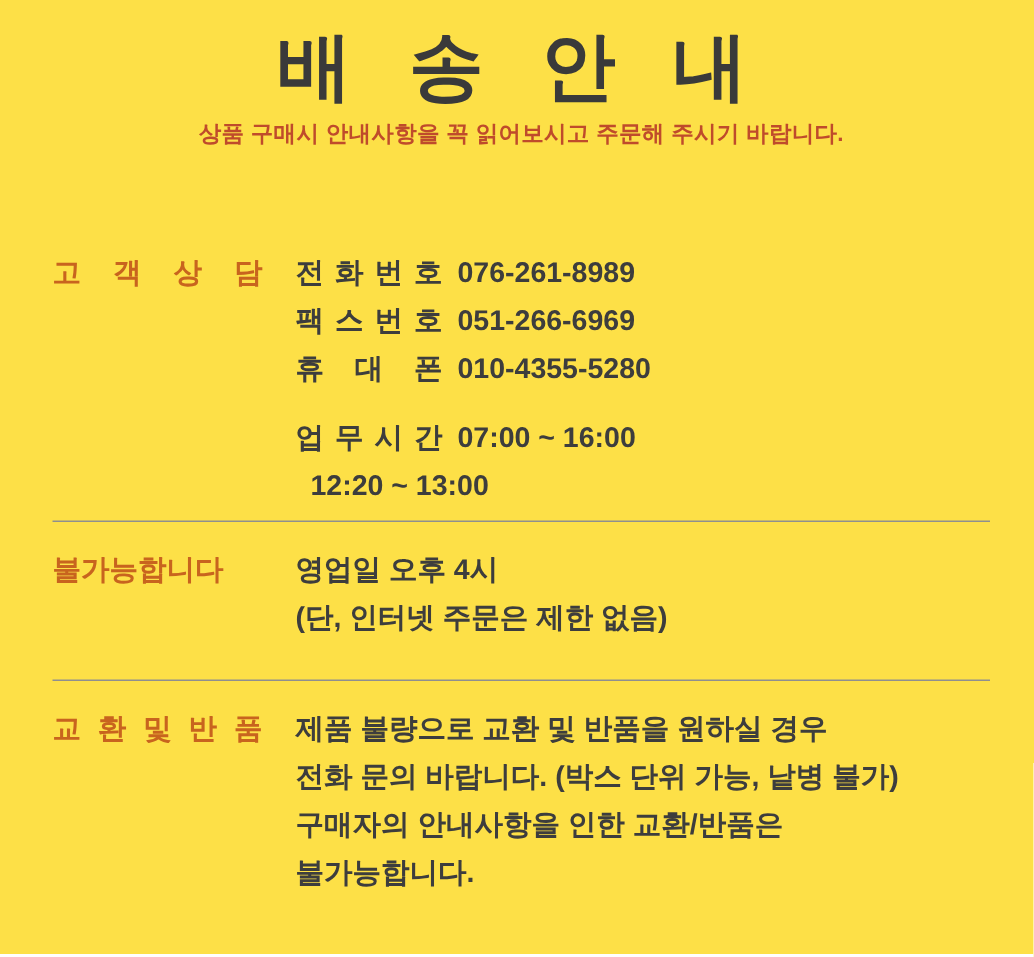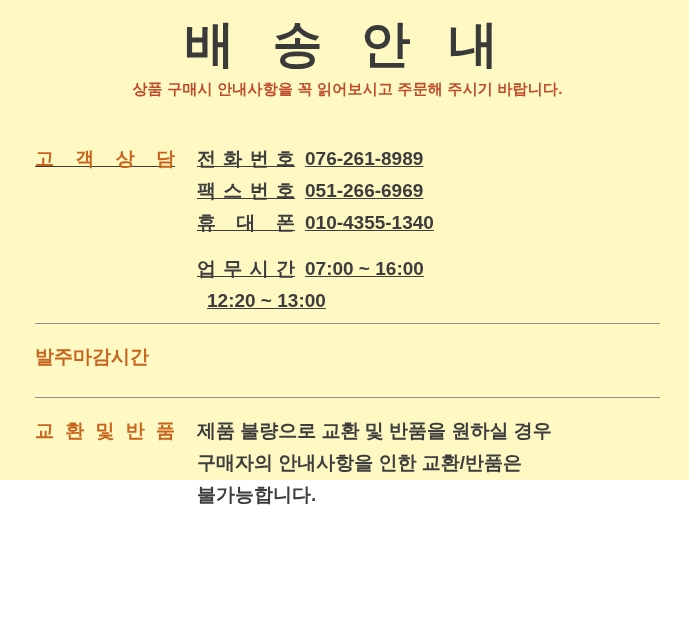--- a/index.html
+++ b/index.html
@@ -7,22 +7,22 @@
   body {
     width: 689px;
     height: 638px;
     font-family: "Liberation Sans", "DejaVu Sans", sans-serif;
     font-weight: 700;
     color: #3d3d3d;
     overflow: hidden;
   }
   .page {
     width: 689px;
-    height: 480px;
-    background: #fef9c3;
+    height: 636px;
+    background: #fde047;
     padding: 12px 29px 0 35px;
   }
   
   .title {
     text-align: center;
     font-size: 50px;
     font-weight: 700;
     color: #3a3a3a;
     letter-spacing: 12px;
     line-height: 64px;
@@ -33,21 +33,21 @@
     font-weight: 700;
     color: #bf4b2b;
     margin-top: 4px;
     letter-spacing: 0.2px;
   }
   
   .section {
     display: flex;
     align-items: flex-start;
   }
-  .section.first { margin-top: 44px; text-decoration: underline; }
+  .section.first { margin-top: 68px; }
   .section-label {
     flex: 0 0 140px;
     width: 140px;
     font-size: 19px;
     color: #c8641e;
     line-height: 32px;
     text-align: justify;
     text-align-last: justify;
     -moz-text-align-last: justify;
   }
@@ -92,43 +92,48 @@
       <div class="info-row">
         <span class="info-key">전 화 번 호</span>
         <span class="info-value">076-261-8989</span>
       </div>
       <div class="info-row">
         <span class="info-key">팩 스 번 호</span>
         <span class="info-value">051-266-6969</span>
       </div>
       <div class="info-row">
         <span class="info-key">휴 대 폰</span>
-        <span class="info-value">010-4355-1340</span>
+        <span class="info-value">010-4355-5280</span>
       </div>
       <div class="row-gap"></div>
       <div class="info-row">
         <span class="info-key">업 무 시 간</span>
         <span class="info-value">07:00 ~ 16:00</span>
       </div>
       <div class="info-row">
         <span class="info-value">12:20 ~ 13:00</span>
       </div>
     </div>
   </div>
 
   <hr class="divider">
 
   <div class="section section-mid">
-    <div class="section-label">발주마감시간</div>
+    <div class="section-label">불가능합니다</div>
+    <div class="section-content">
+      <div class="content-line">영업일 오후 4시</div>
+      <div class="content-line">(단, 인터넷 주문은 제한 없음)</div>
+    </div>
   </div>
 
   <hr class="divider">
 
   <div class="section section-mid">
     <div class="section-label">교 환 및 반 품</div>
     <div class="section-content">
       <div class="content-line">제품 불량으로 교환 및 반품을 원하실 경우</div>
+      <div class="content-line">전화 문의 바랍니다. (박스 단위 가능, 낱병 불가)</div>
       <div class="content-line">구매자의 안내사항을 인한 교환/반품은</div>
       <div class="content-line">불가능합니다.</div>
     </div>
   </div>
 
 </div>
 
 </body></html>

